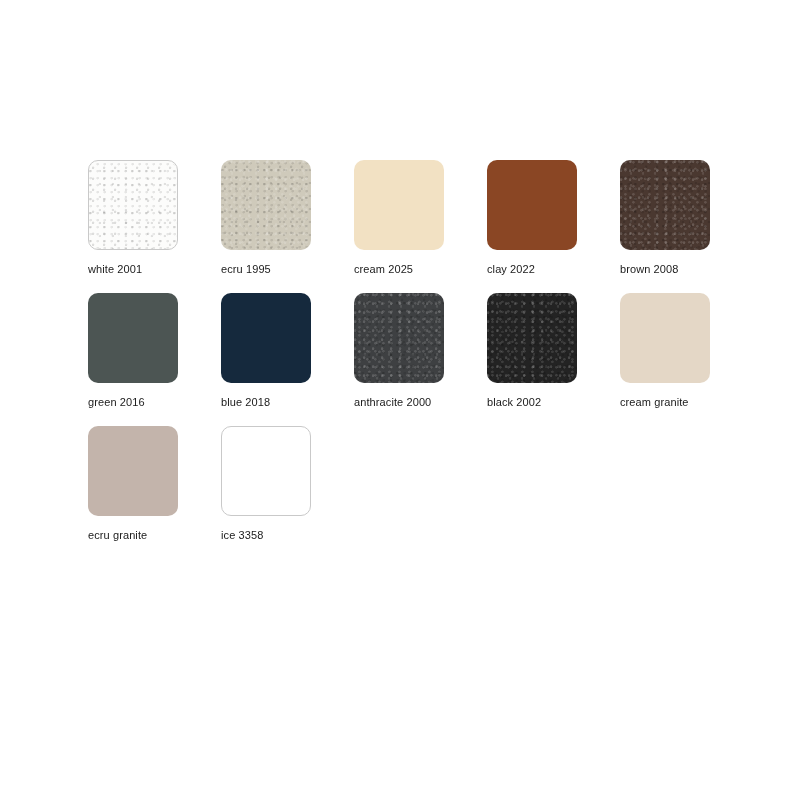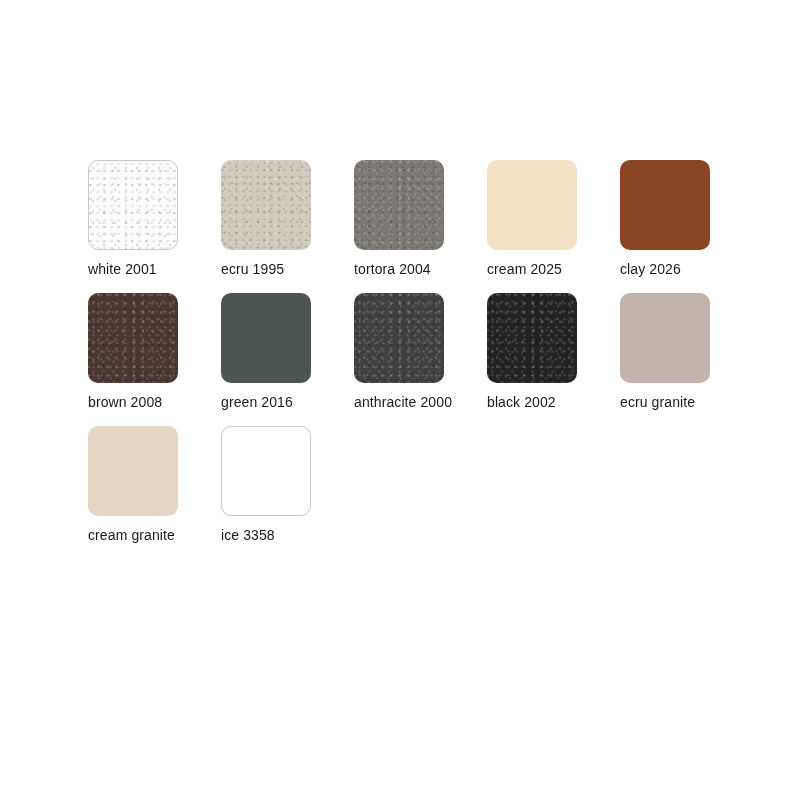--- a/index.html
+++ b/index.html
@@ -63,72 +63,72 @@
     background-size: 9px 9px, 11px 11px, 8px 8px, 13px 13px, 10px 10px, 7px 7px, 12px 12px, 14px 14px;
   }
 
   
   .swatch-chip.outlined {
     border: 1px solid #c9c9c9;
   }
 
   .swatch-label {
     margin-top: 13px;
-    font-size: 14px;
+    font-size: 11px;
     line-height: 13px;
     color: #1a1a1a;
     white-space: nowrap;
     letter-spacing: 0.1px;
   }
 </style>
 </head>
 <body style="background-color: rgb(255, 255, 255);">
 
 <main id="swatch-grid">
     <div class="swatch-cell">
       <div class="swatch-chip textured outlined" style="background-color: rgb(252, 252, 251);"></div>
       <div class="swatch-label">white 2001</div>
     </div>
     <div class="swatch-cell">
       <div class="swatch-chip textured" style="background-color: rgb(207, 202, 187);"></div>
       <div class="swatch-label">ecru 1995</div>
     </div>
     <div class="swatch-cell">
-      <div class="swatch-chip textured" style="background-color: rgb(124, 120, 115);"></div>
-      <div class="swatch-label">tortora 2004</div>
-    </div>
-    <div class="swatch-cell">
       <div class="swatch-chip" style="background-color: rgb(242, 225, 195);"></div>
       <div class="swatch-label">cream 2025</div>
     </div>
     <div class="swatch-cell">
       <div class="swatch-chip" style="background-color: rgb(138, 70, 36);"></div>
-      <div class="swatch-label">clay 2026</div>
+      <div class="swatch-label">clay 2022</div>
     </div>
     <div class="swatch-cell">
       <div class="swatch-chip textured" style="background-color: rgb(74, 56, 48);"></div>
       <div class="swatch-label">brown 2008</div>
     </div>
     <div class="swatch-cell">
       <div class="swatch-chip" style="background-color: rgb(76, 85, 83);"></div>
       <div class="swatch-label">green 2016</div>
     </div>
     <div class="swatch-cell">
+      <div class="swatch-chip" style="background-color: rgb(21, 41, 61);"></div>
+      <div class="swatch-label">blue 2018</div>
+    </div>
+    <div class="swatch-cell">
       <div class="swatch-chip textured" style="background-color: rgb(62, 64, 66);"></div>
       <div class="swatch-label">anthracite 2000</div>
     </div>
     <div class="swatch-cell">
       <div class="swatch-chip textured" style="background-color: rgb(35, 35, 35);"></div>
       <div class="swatch-label">black 2002</div>
     </div>
     <div class="swatch-cell">
+      <div class="swatch-chip" style="background-color: rgb(228, 215, 198);"></div>
+      <div class="swatch-label">cream granite</div>
+    </div>
+    <div class="swatch-cell">
       <div class="swatch-chip" style="background-color: rgb(195, 180, 171);"></div>
       <div class="swatch-label">ecru granite</div>
-    </div>
-    <div class="swatch-cell">
-      <div class="swatch-chip" style="background-color: rgb(228, 215, 198);"></div>
-      <div class="swatch-label">cream granite</div>
     </div>
     <div class="swatch-cell">
       <div class="swatch-chip outlined" style="background-color: rgb(255, 255, 255);"></div>
       <div class="swatch-label">ice 3358</div>
     </div>
   </main>
 
 </body></html>

